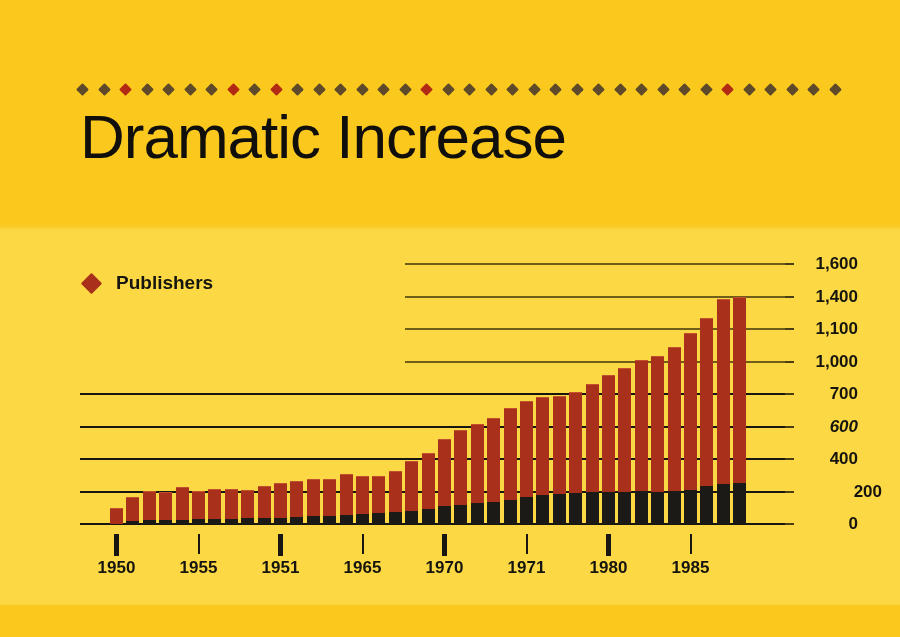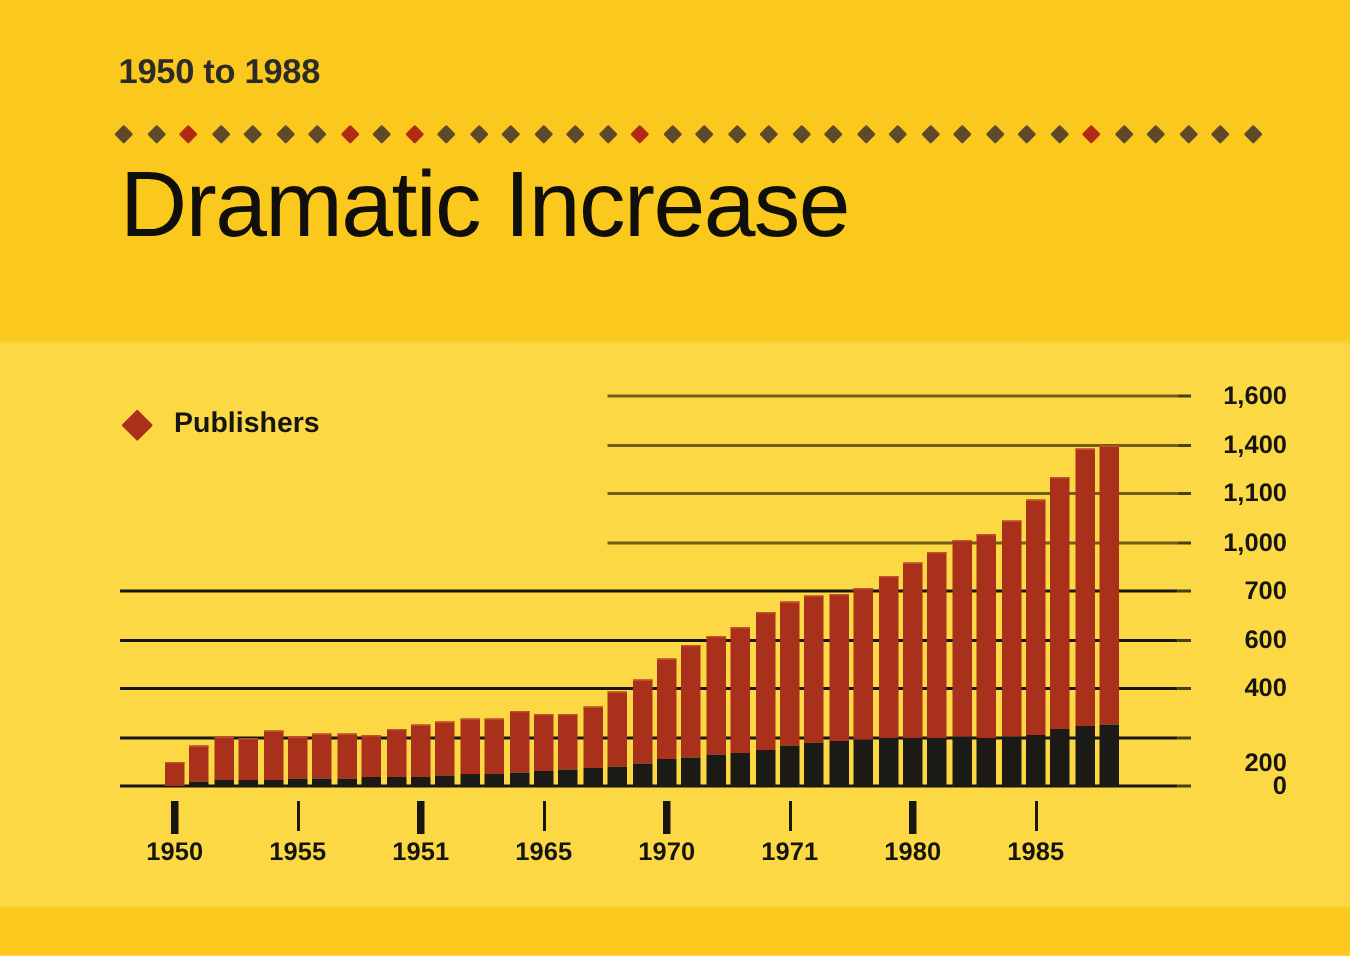--- a/index.html
+++ b/index.html
@@ -73,21 +73,20 @@
 <body>
 
 <div id="stage">
 
   <div class="band band-top"></div>
   <div class="band band-seam"></div>
   <div class="band band-mid"></div>
   <div class="band band-bseam"></div>
   <div class="band band-bot"></div>
 
-  <div class="kicker">1950 to 1988</div>
 
   <div class="divider" id="divider">
       <span class="dia d"></span>
       <span class="dia d"></span>
       <span class="dia r"></span>
       <span class="dia d"></span>
       <span class="dia d"></span>
       <span class="dia d"></span>
       <span class="dia d"></span>
       <span class="dia r"></span>
@@ -136,25 +135,25 @@
       <div class="gridline gl-dark" style="left: 80px; width: 705px; top: 425.5px;"></div>
       <div class="gridline gl-dark" style="left: 80px; width: 705px; top: 393px;"></div>
       <div class="gridline gl-olive" style="left: 405px; width: 380px; top: 360.5px;"></div>
       <div class="gridline gl-olive" style="left: 405px; width: 380px; top: 328px;"></div>
       <div class="gridline gl-olive" style="left: 405px; width: 380px; top: 295.5px;"></div>
       <div class="gridline gl-olive" style="left: 405px; width: 380px; top: 263px;"></div>
       <div class="axis-base" style="left: 80px; width: 705px; top: 523px;"></div>
       <div class="ytick" style="left: 785px; top: 523px;"></div>
       <div class="ylab" style="left: 800px; top: 514px;">0</div>
       <div class="ytick" style="left: 785px; top: 490.5px;"></div>
-      <div class="ylab" style="left: 800px; top: 481.5px; margin-top: 17px;">200</div>
+      <div class="ylab" style="left: 824px; top: 481.5px;">200</div>
       <div class="ytick" style="left: 785px; top: 458px;"></div>
       <div class="ylab" style="left: 800px; top: 449px;">400</div>
       <div class="ytick" style="left: 785px; top: 425.5px;"></div>
-      <div class="ylab" style="left: 800px; top: 416.5px;">600</div>
+      <div class="ylab" style="left: 800px; top: 416.5px; font-style: italic;">600</div>
       <div class="ytick" style="left: 785px; top: 393px;"></div>
       <div class="ylab" style="left: 800px; top: 384px;">700</div>
       <div class="ytick" style="left: 785px; top: 360.5px;"></div>
       <div class="ylab" style="left: 800px; top: 351.5px;">1,000</div>
       <div class="ytick" style="left: 785px; top: 328px;"></div>
       <div class="ylab" style="left: 800px; top: 319px;">1,100</div>
       <div class="ytick" style="left: 785px; top: 295.5px;"></div>
       <div class="ylab" style="left: 800px; top: 286.5px;">1,400</div>
       <div class="ytick" style="left: 785px; top: 263px;"></div>
       <div class="ylab" style="left: 800px; top: 254px;">1,600</div>

